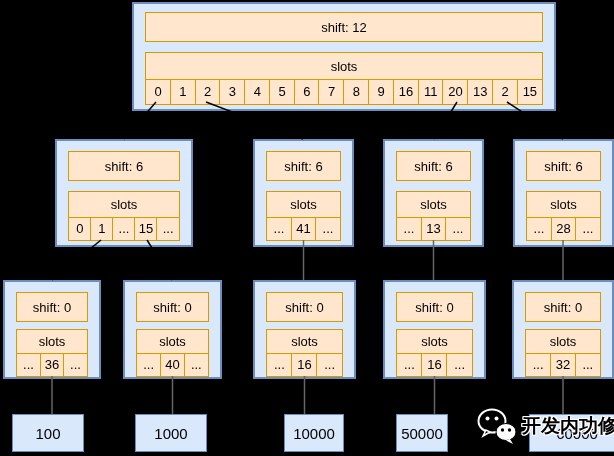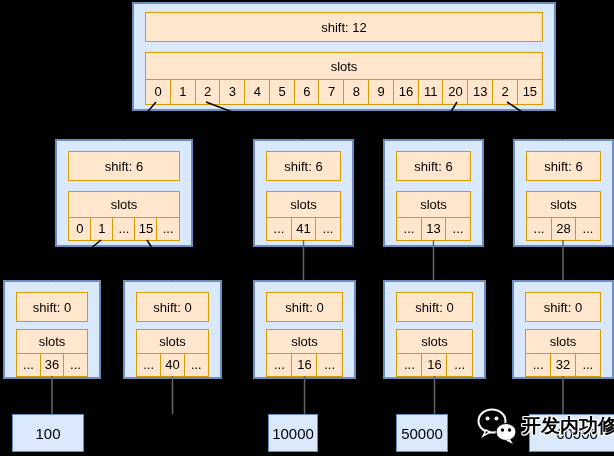--- a/index.html
+++ b/index.html
@@ -228,21 +228,22 @@
     <div class="ibox" style="top:10px;height:30px">shift: 0</div>
     <div class="ibox" style="top:47px;height:25px">slots</div>
     <div class="cells" style="top:70.5px;height:24px">
         <div class="cell">...</div>
         <div class="cell">32</div>
         <div class="cell">...</div>
       </div>
   </div>
 
   <div class="leaf" style="left:12px;width:72px">100</div>
-  <div class="leaf" style="left:268px;width:50px">10000</div>
+  <div class="leaf" style="left:135px;width:72px">1000</div>
+  <div class="leaf" style="left:284px;width:60px">10000</div>
   <div class="leaf" style="left:396px;width:52px">50000</div>
   <div class="leaf" style="left:529px;width:96px">60000</div>
 
   <div id="watermark">
     <svg width="42" height="40" viewBox="0 0 42 40" xmlns="http://www.w3.org/2000/svg">
       <ellipse cx="16" cy="15" rx="13.5" ry="11.5" fill="#000" stroke="#fff" stroke-width="2"></ellipse>
       <path d="M 10 24 L 7 30 L 14 26 Z" fill="#000" stroke="#fff" stroke-width="1.5"></path>
       <circle cx="11.5" cy="12.5" r="2" fill="#fff"></circle>
       <circle cx="20.5" cy="12.5" r="2" fill="#fff"></circle>
       <ellipse cx="30" cy="26" rx="10" ry="8.5" fill="#fff" stroke="#000" stroke-width="1"></ellipse>

